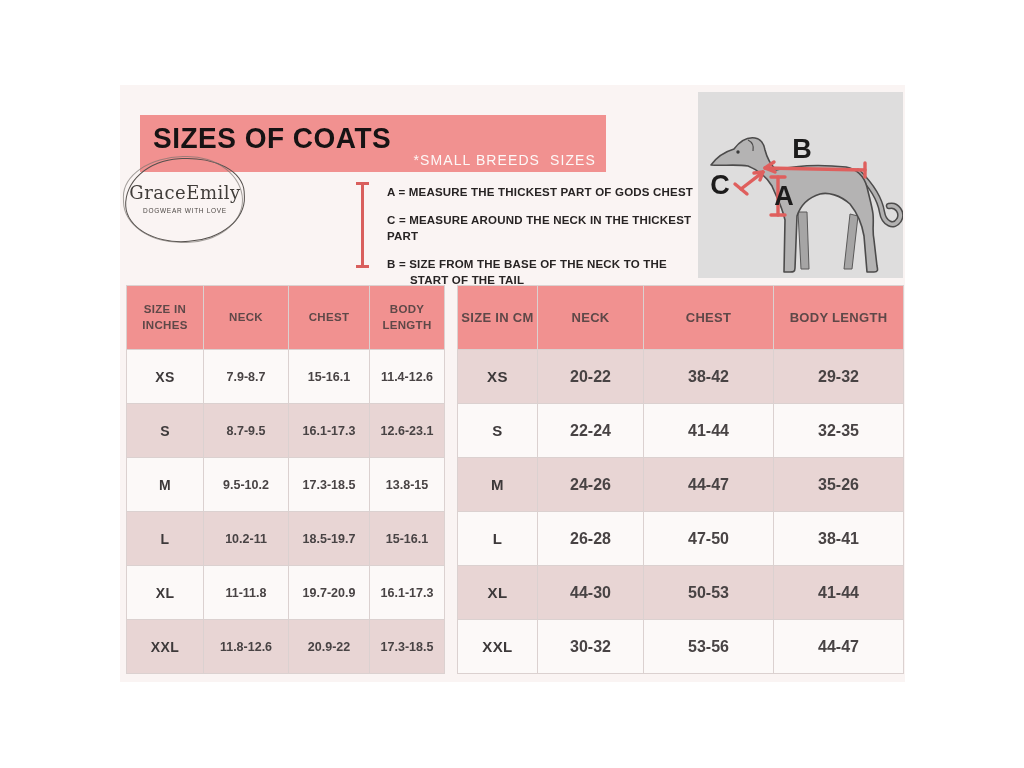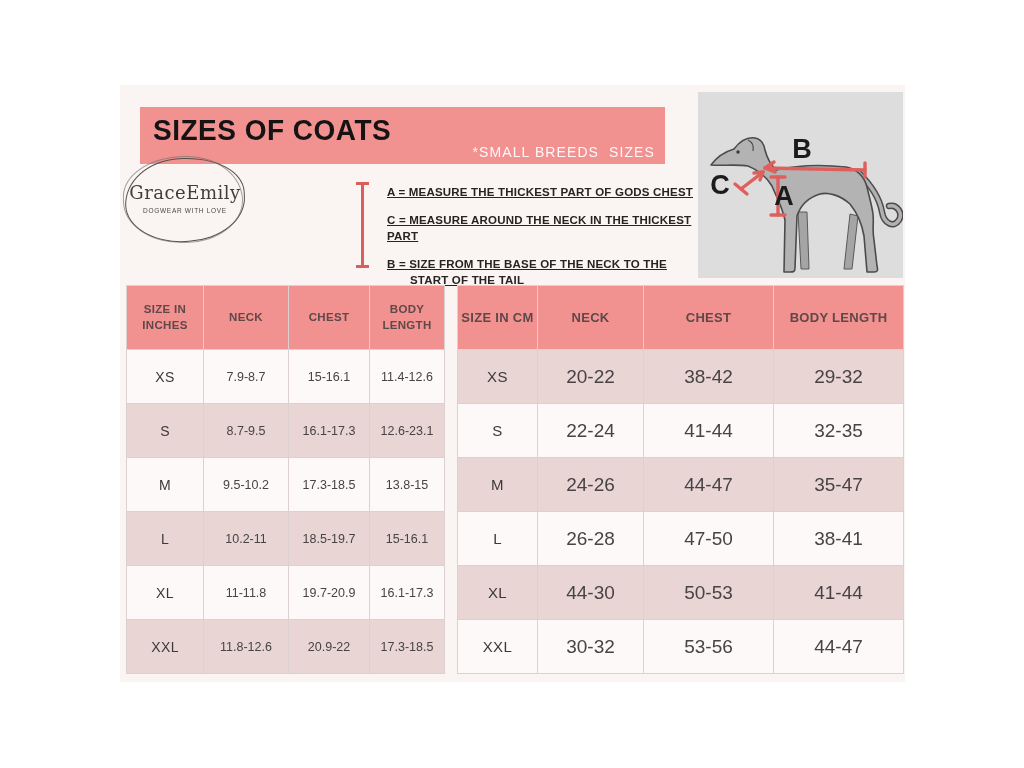--- a/index.html
+++ b/index.html
@@ -3,21 +3,21 @@
 <meta charset="utf-8">
 <style>
   * { margin:0; padding:0; box-sizing:border-box; }
   html,body { width:1024px; height:768px; background:#ffffff; overflow:hidden;
               font-family:"Liberation Sans", sans-serif; }
 
   .card { position:absolute; left:120px; top:85px; width:785px; height:597px;
           background:#faf4f3; }
 
   
-  .banner { position:absolute; left:20px; top:22px; width:525px; height:57px;
+  .banner { position:absolute; left:20px; top:30px; width:466px; height:57px;
             background:#f19190; }
   .title  { position:absolute; left:13px; top:7px; font-size:28px; font-weight:bold;
             letter-spacing:.5px; color:#161314; transform:scaleY(1.06);
             transform-origin:top left; white-space:nowrap; }
   .subtitle { position:absolute; right:10px; bottom:4px; font-size:14px; font-weight:normal;
               color:#fdf8f7; letter-spacing:1.1px; white-space:pre; }
 
   
   .logo { position:absolute; left:5px; top:73px; width:120px; height:84px; }
   .logo-ring { position:absolute; inset:0; border:1.6px solid #55504d;
@@ -34,48 +34,48 @@
   
   .measure-bar { position:absolute; left:236px; top:97px; width:13px; height:86px;
                  border-top:3.5px solid #d95f5d; border-bottom:3.5px solid #d95f5d; }
   .measure-bar::before { content:""; position:absolute; left:4.5px; top:0; width:3.5px;
                  height:100%; background:#d95f5d; }
 
   
   .instructions { position:absolute; left:267px; top:99px; width:330px;
                   font-size:11.5px; font-weight:bold; color:#272323;
                   letter-spacing:.2px; line-height:1.4; }
-  .instr { margin-bottom:12px;text-decoration:underline; }
+  .instr { margin-bottom:12px; }
   .instr .b2 { padding-left:23px; }
 
   
   .dog-box { position:absolute; left:578px; top:7px; width:205px; height:186px;
              background:#dedddd; }
   .dog-box svg { display:block; width:100%; height:100%; }
   .diag-label { font-family:"Liberation Sans", sans-serif; font-weight:bold;
                 font-size:27px; fill:#1c1b1b; }
 
   
   table { position:absolute; top:200px; border-collapse:collapse; table-layout:fixed; }
   th, td { border:1px solid #dbd1d0; text-align:center; vertical-align:middle;
            overflow:hidden; }
   th { background:#f19190; color:#5e4848; font-weight:bold; height:64px;
        letter-spacing:.3px; line-height:1.35; }
-  td { height:54px; font-weight:normal; color:#484344; }
+  td { height:54px; font-weight:bold; color:#484344; }
   .row-white td { background:#fcf9f8; }
   .row-pink  td { background:#e8d5d4; }
 
   .tbl-in { left:6px;   width:318px; }
   .tbl-in th { font-size:11.5px; }
   .tbl-in td { font-size:12.5px; }
   .tbl-in td.size { font-size:14px; color:#3d393a; letter-spacing:.4px; }
 
   .tbl-cm { left:337px; width:446px; }
   .tbl-cm th { font-size:13px; }
-  .tbl-cm td { font-size:19px; }
+  .tbl-cm td { font-size:16px; }
   .tbl-cm td.size { font-size:15px; color:#3d393a; letter-spacing:.4px; }
 </style>
 </head>
 <body>
 
 <div class="card">
 
   <div class="banner">
     <div class="title">SIZES OF COATS</div>
     <div class="subtitle">*SMALL BREEDS  SIZES</div>
@@ -223,21 +223,21 @@
       <tr class="row-white">
         <td class="size">S</td>
         <td>22-24</td>
         <td>41-44</td>
         <td>32-35</td>
       </tr>
       <tr class="row-pink">
         <td class="size">M</td>
         <td>24-26</td>
         <td>44-47</td>
-        <td>35-47</td>
+        <td>35-26</td>
       </tr>
       <tr class="row-white">
         <td class="size">L</td>
         <td>26-28</td>
         <td>47-50</td>
         <td>38-41</td>
       </tr>
       <tr class="row-pink">
         <td class="size">XL</td>
         <td>44-30</td>

